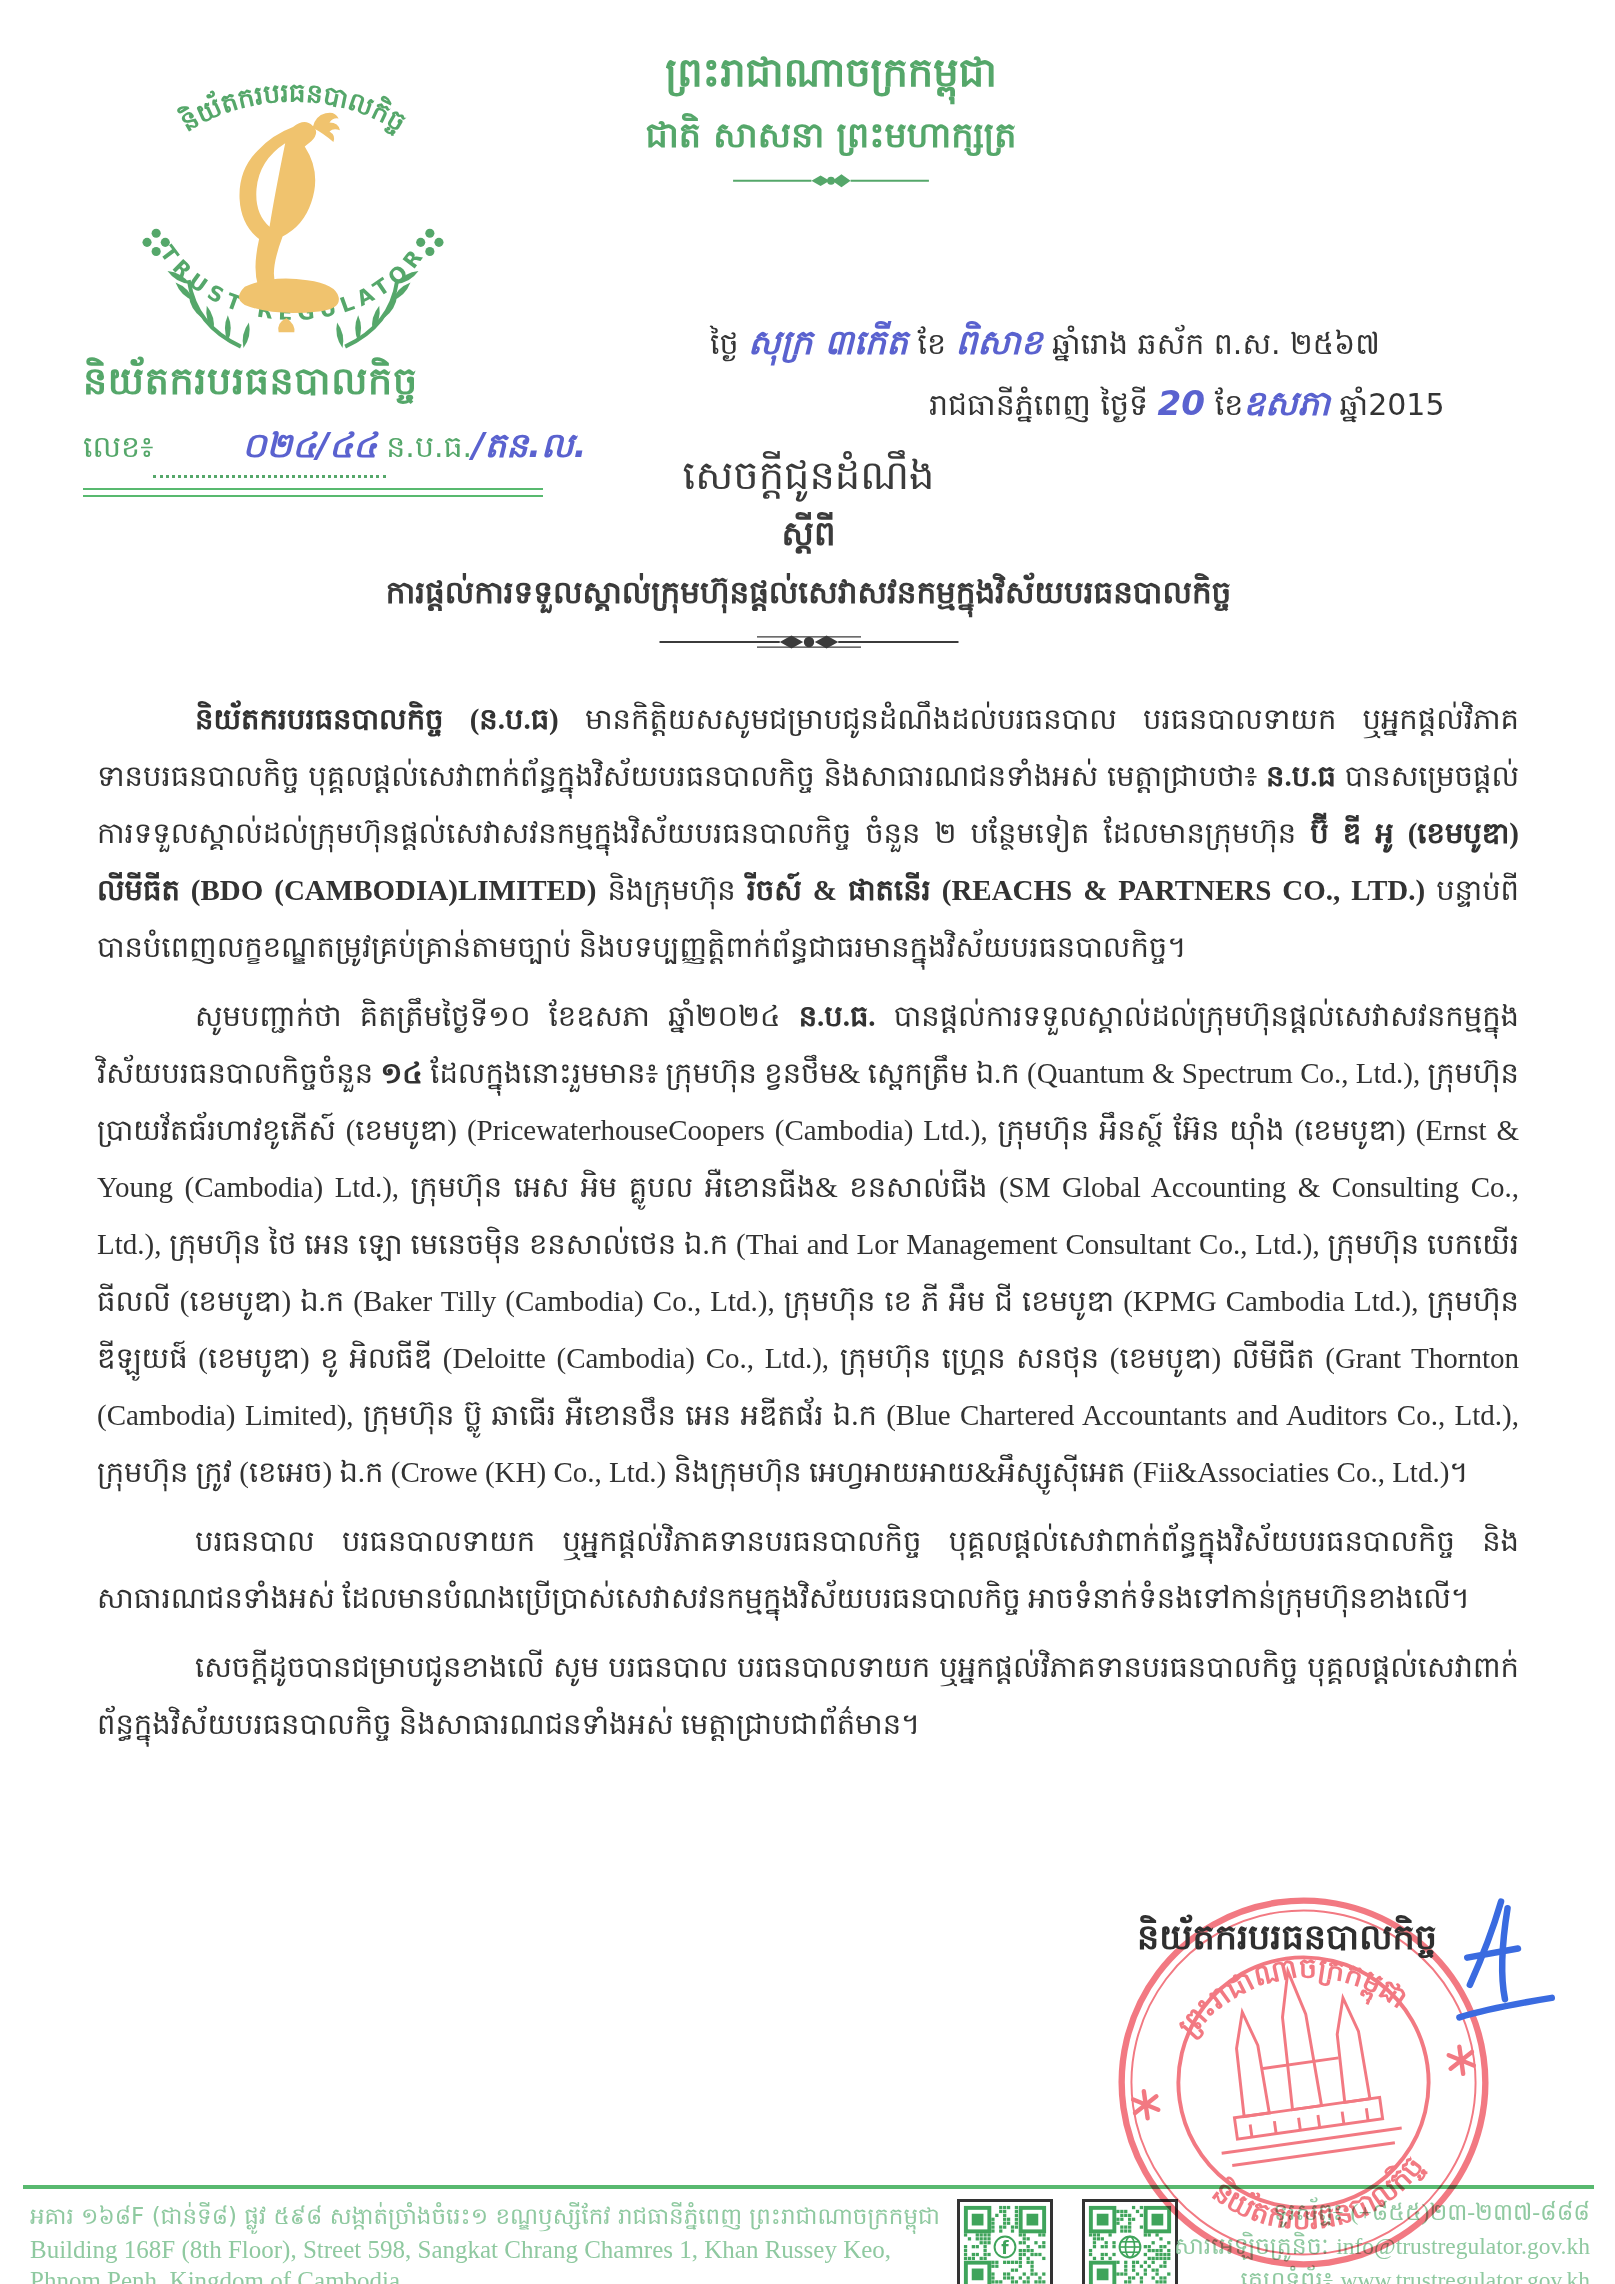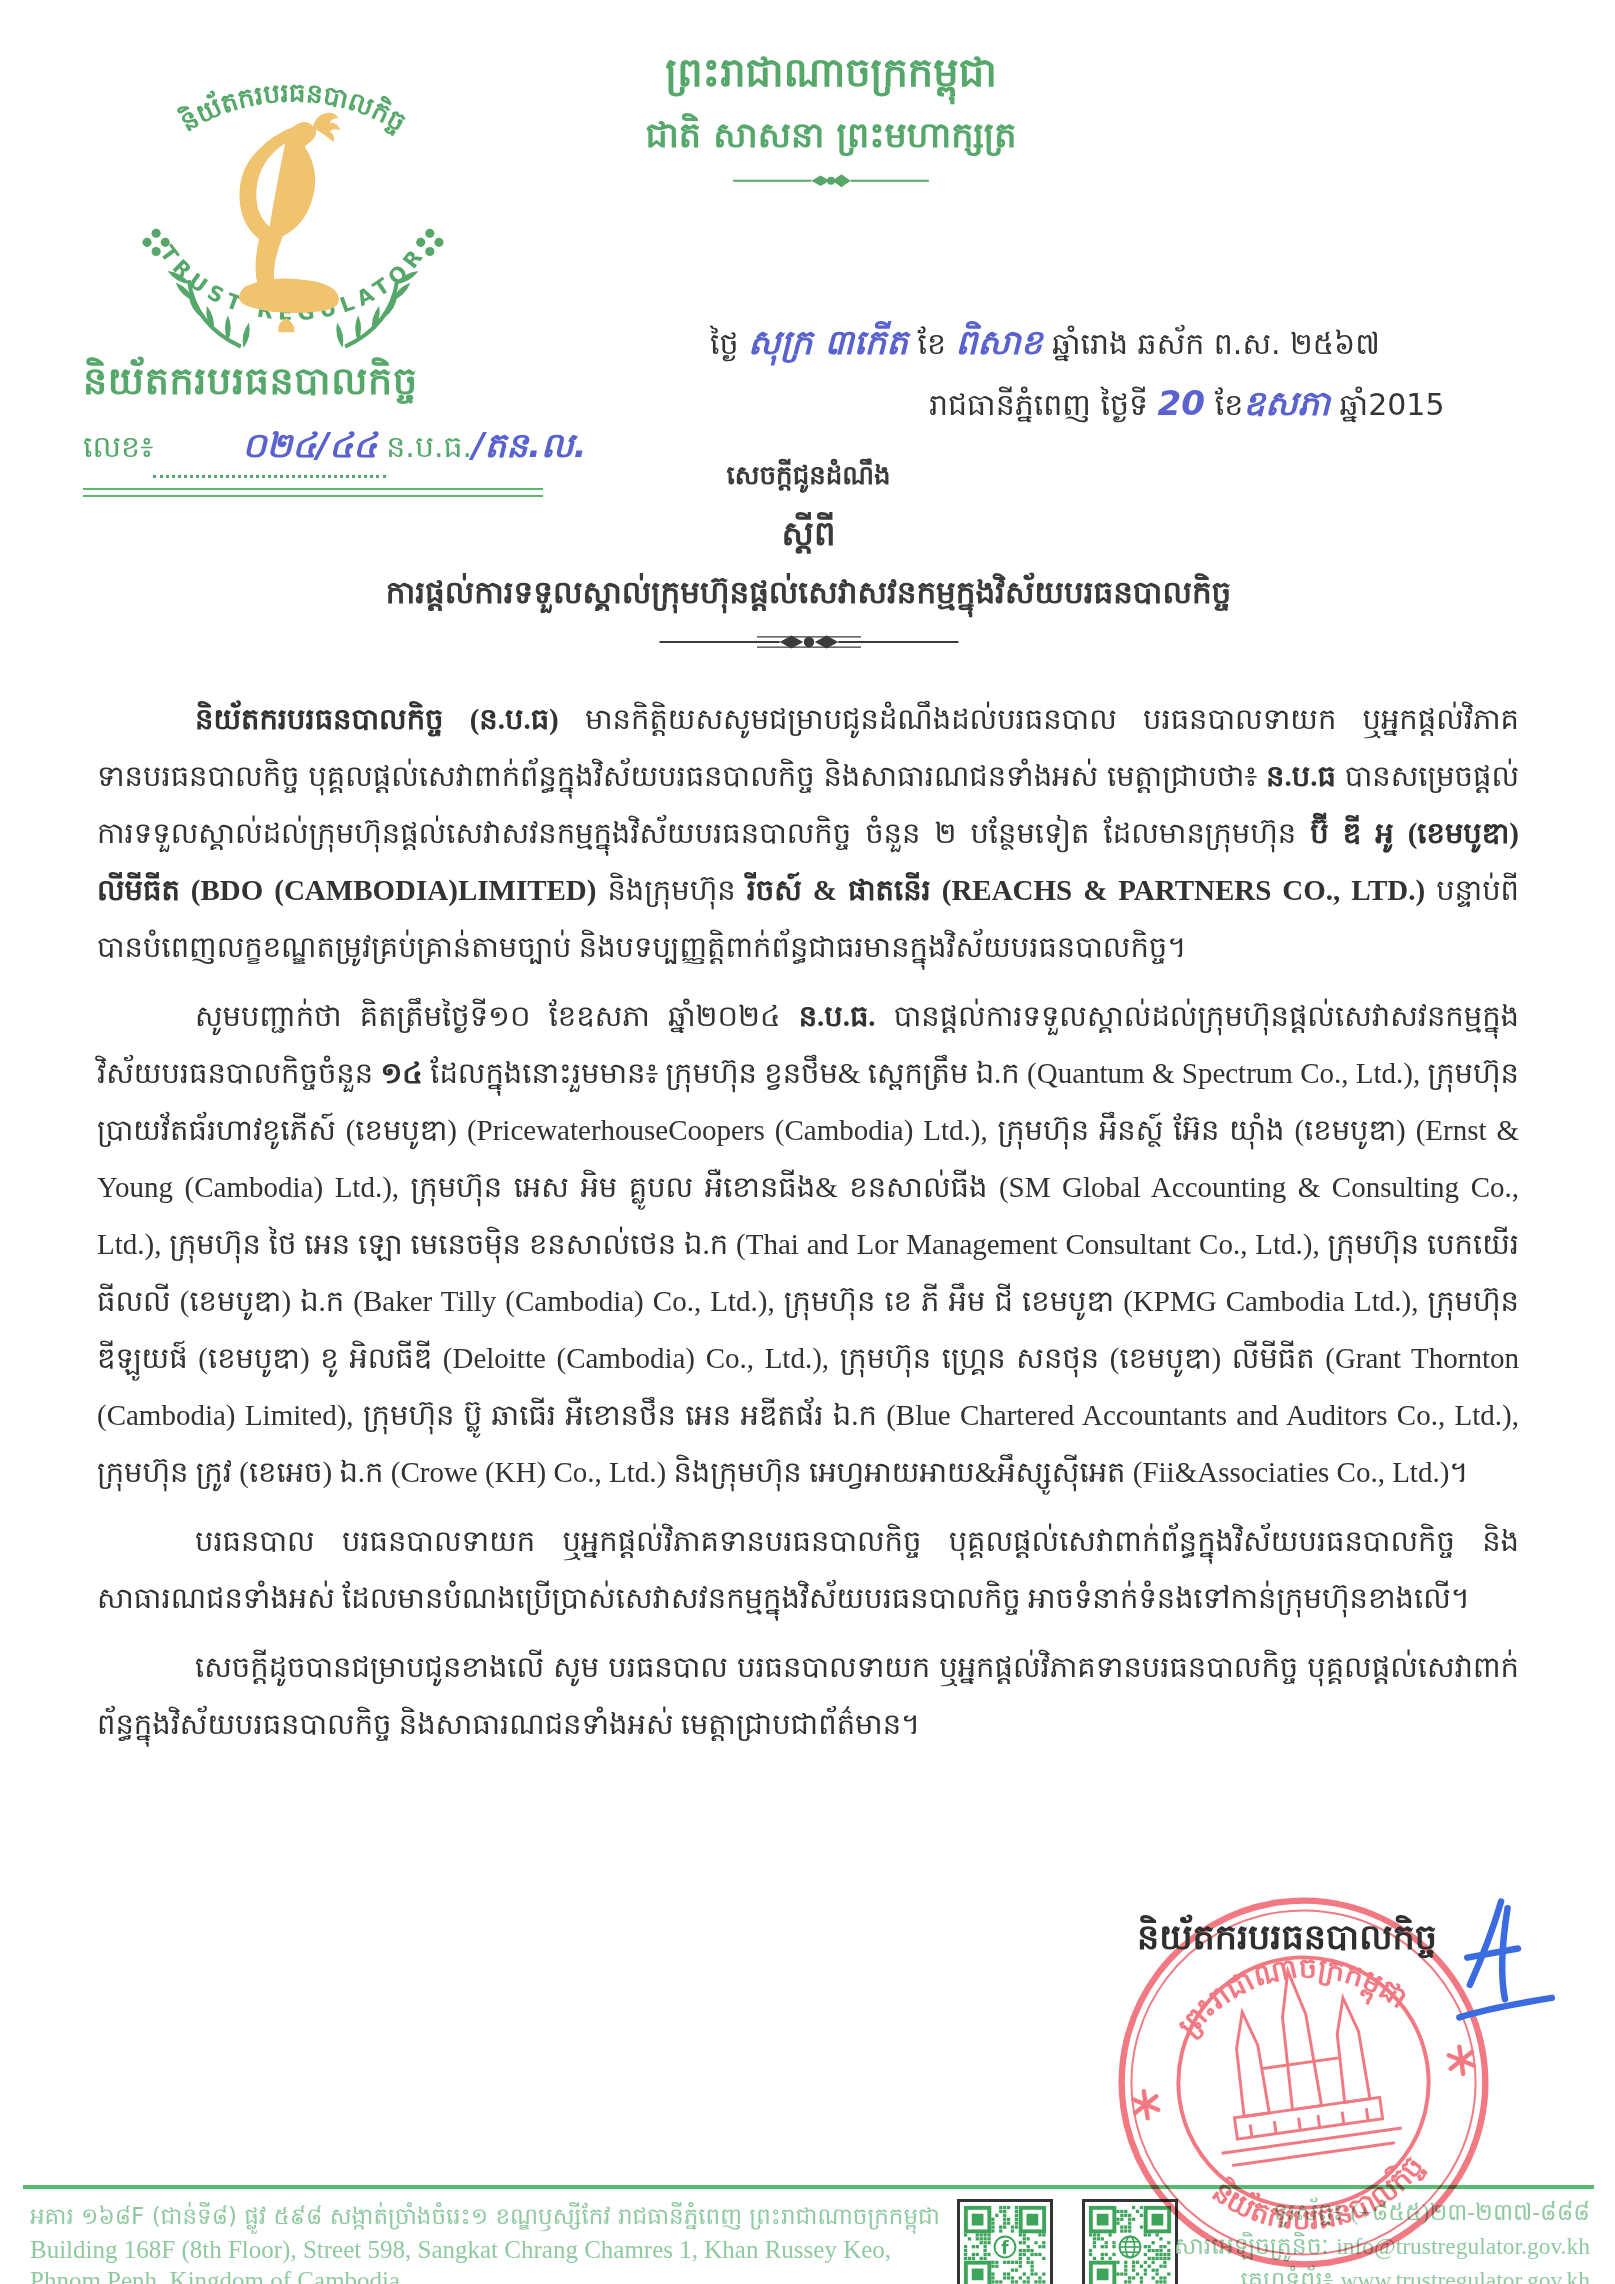--- a/index.html
+++ b/index.html
@@ -26,21 +26,21 @@
                   text-align:right;padding:0 9px 1.3px 9px;}
   .hand{color:var(--hand-blue);font-size:1.14em;font-style:italic;font-weight:600;}
   .ref-underline{position:absolute;left:83px;top:488px;width:460px;height:4.6px;
                  border-top:2.6px solid var(--green-line);border-bottom:2px solid var(--green-line);}
 
   .dateline1{position:absolute;left:710px;top:321px;font-size:30px;white-space:nowrap;}
   .dateline2{position:absolute;left:929px;top:382px;font-size:30px;white-space:nowrap;}
 
   
   .title-block{position:absolute;left:85px;top:445px;width:1447px;text-align:center;color:#3b3b3b;}
-  .title-block .t1{font-size:26px;font-weight:700;line-height:60px;}
+  .title-block .t1{font-size:40px;font-weight:400;line-height:60px;}
   .title-block .t2{font-size:34px;font-weight:700;line-height:57px;}
   .title-block .t3{font-size:31px;font-weight:700;line-height:60px;white-space:nowrap;}
   .title-block svg{display:block;margin:6.5px auto 0 auto;}
 
   
   .doc-body{position:absolute;left:85px;top:679px;width:1446px;
             font-family:"Liberation Serif","DejaVu Serif",serif;
             font-size:29px;line-height:57px;text-align:justify;color:#323232;}
   .doc-body p{margin:12px;text-indent:98px;}
   .doc-body .bold{font-weight:700;}

